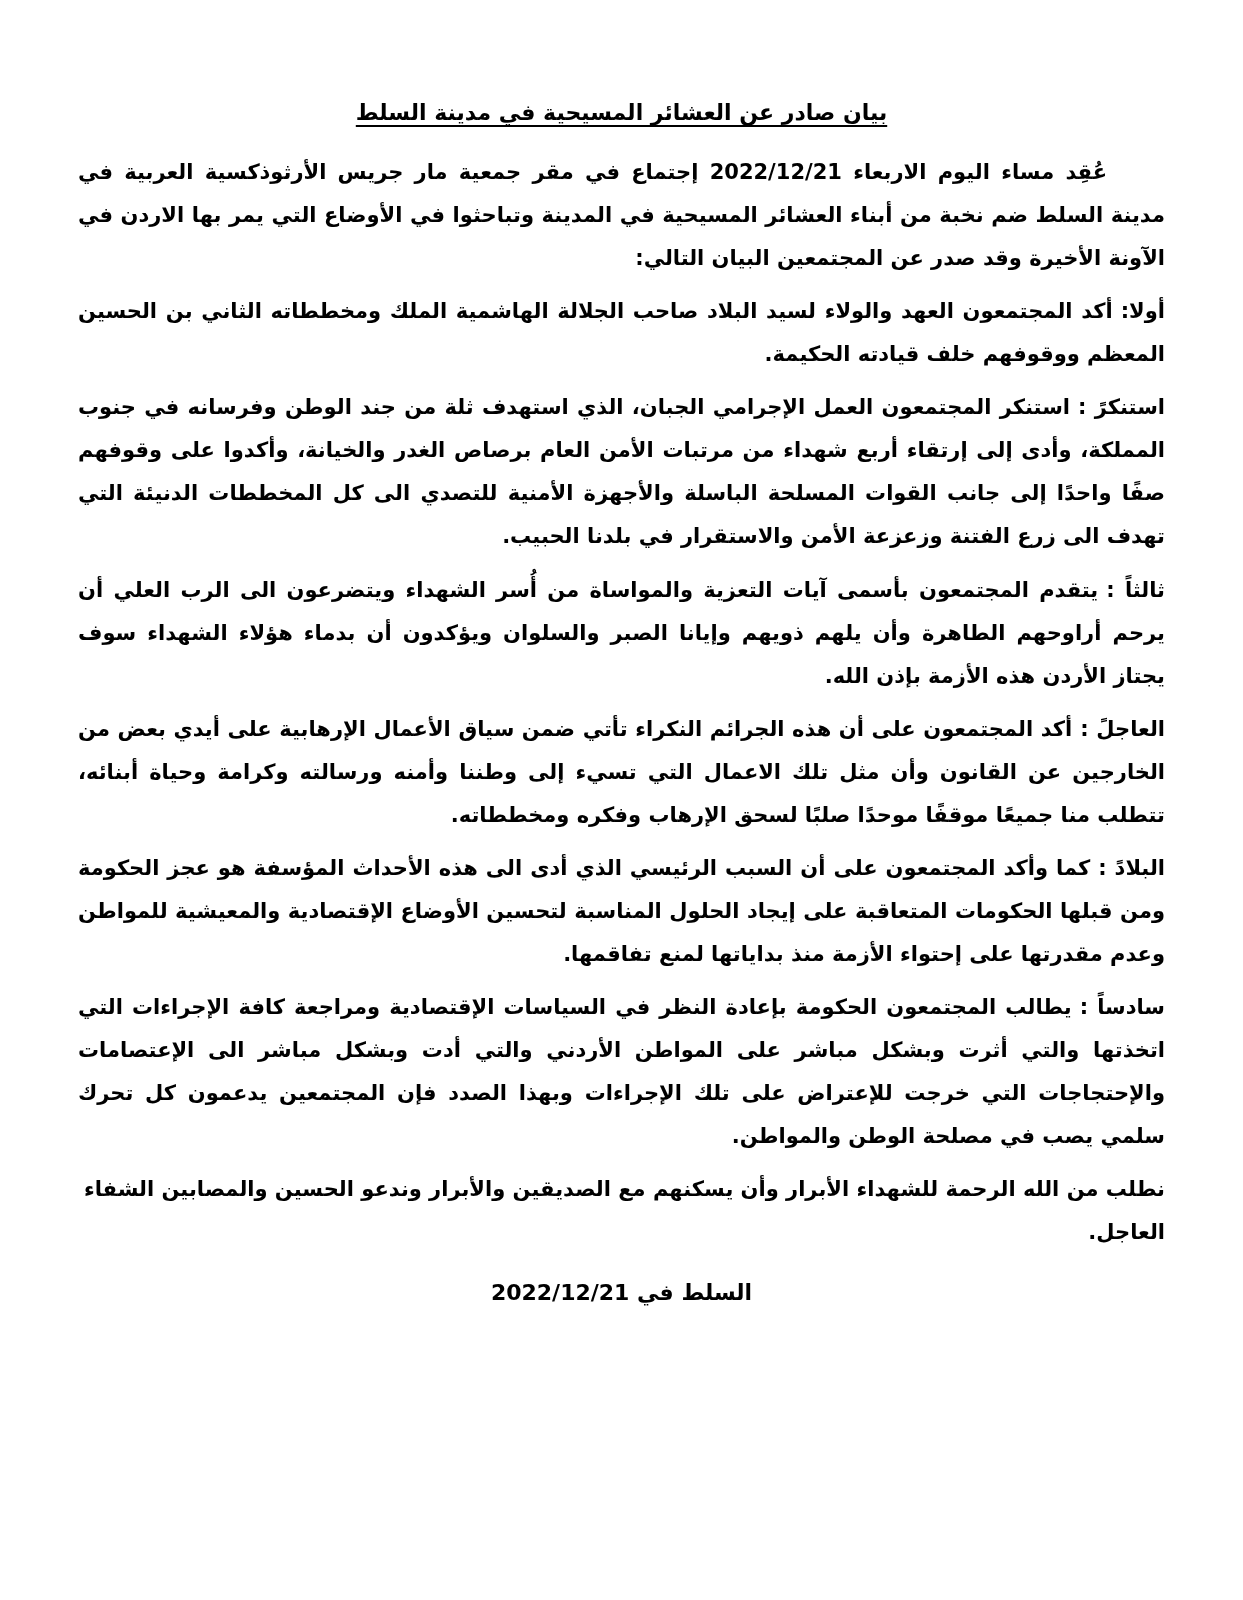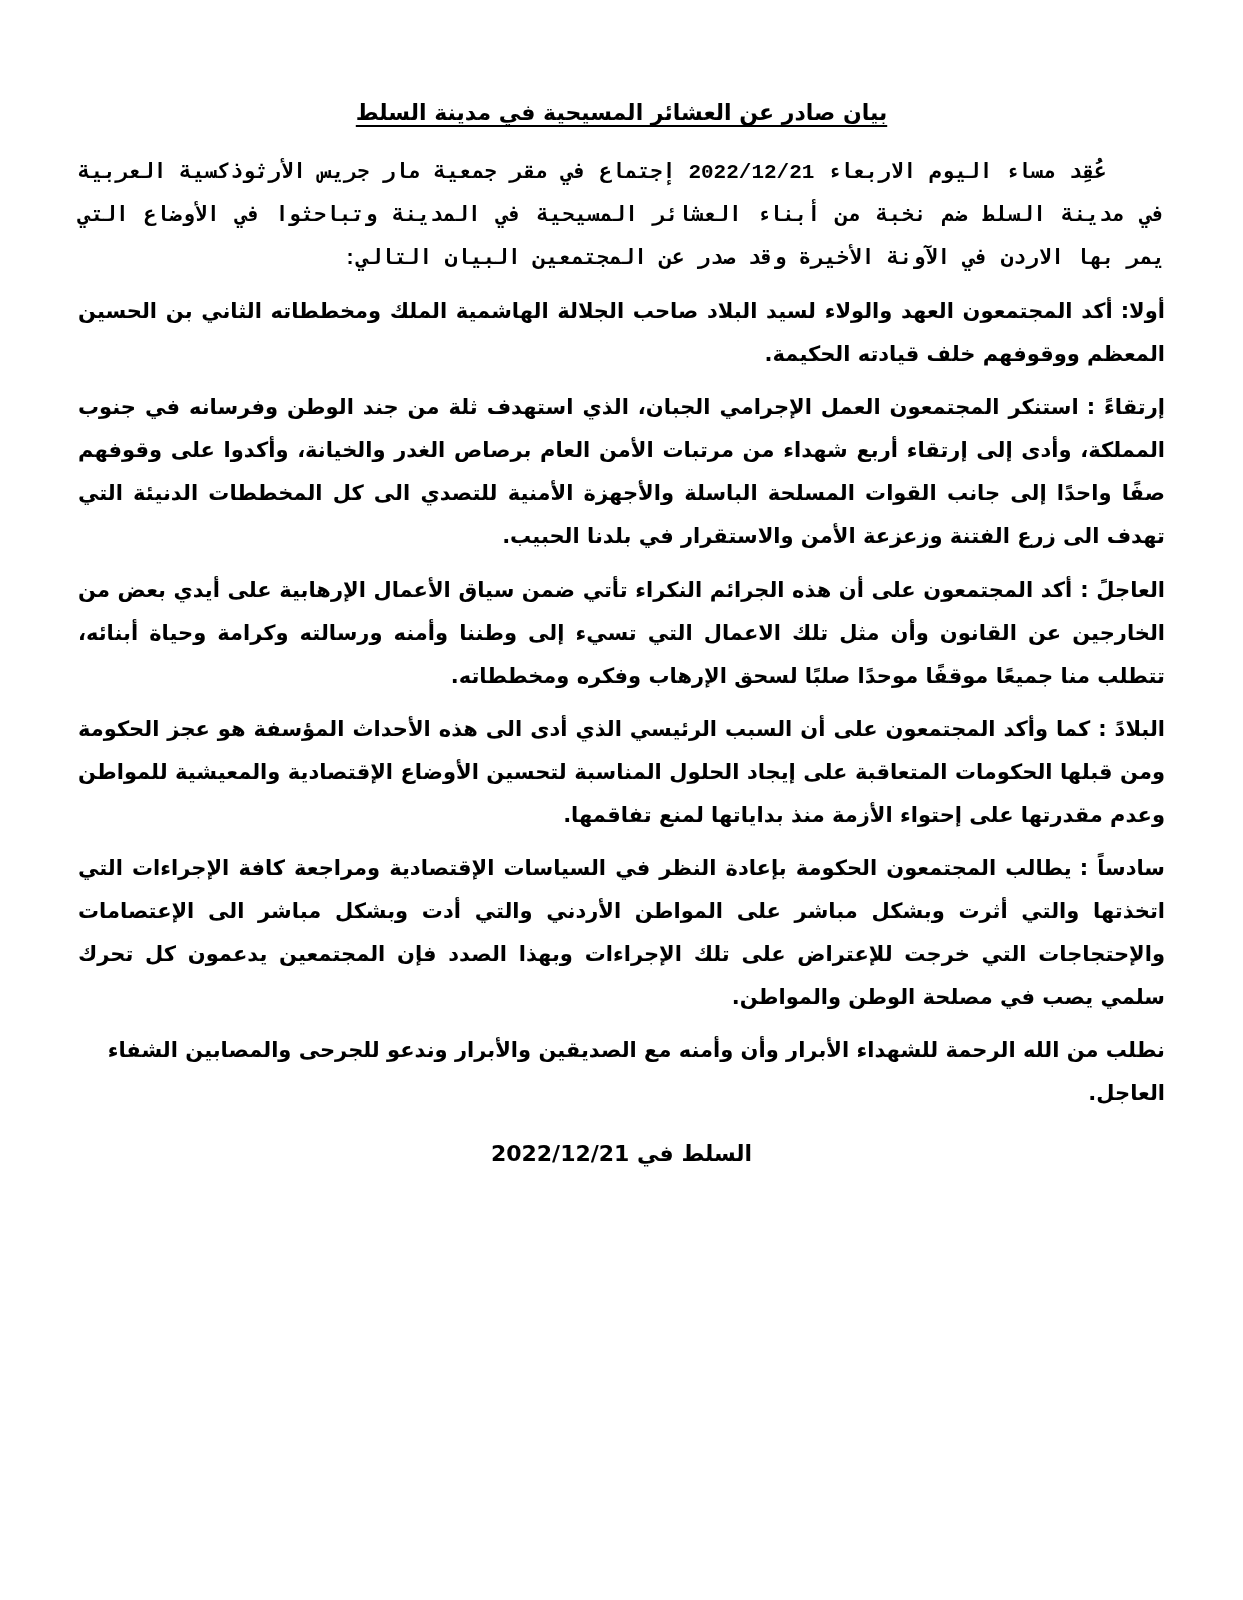--- a/index.html
+++ b/index.html
@@ -27,21 +27,20 @@
     text-decoration: underline;
     text-underline-offset: 5px;
     margin: 0 0 16px 0;
   }
   .para {
     text-align: justify;
     margin: 0 0 10px 0;
   }
   .intro {
     text-indent: 58px;
-    font-family: Liberation Mono, monospace;
   }
   .clause-label {
     margin-left: 8px;
     white-space: nowrap;
   }
   .closing {
     text-align: right;
   }
   .signature {
     text-align: center;
@@ -56,33 +55,36 @@
 
   <h1 class="doc-title">بيان صادر عن العشائر  المسيحية في مدينة السلط</h1>
 
   <p class="para intro">عُقِد مساء اليوم الاربعاء 2022/12/21 إجتماع في مقر جمعية مار جريس الأرثوذكسية العربية في مدينة السلط ضم نخبة من أبناء العشائر المسيحية في المدينة وتباحثوا في الأوضاع التي يمر بها الاردن في الآونة الأخيرة وقد صدر عن المجتمعين البيان التالي:</p>
 
   <p class="para">
     <span class="clause-label">أولا:</span><span>أكد المجتمعون العهد والولاء لسيد البلاد صاحب الجلالة الهاشمية الملك ومخططاته الثاني بن الحسين المعظم ووقوفهم خلف قيادته الحكيمة.</span>
   </p>
 
   <p class="para">
-    <span class="clause-label">إرتقاءً :</span><span>استنكر المجتمعون العمل الإجرامي الجبان، الذي استهدف ثلة من جند الوطن وفرسانه في جنوب المملكة، وأدى إلى إرتقاء أربع شهداء من مرتبات الأمن العام برصاص الغدر والخيانة، وأكدوا على وقوفهم صفًا واحدًا إلى جانب القوات المسلحة الباسلة والأجهزة الأمنية للتصدي الى كل المخططات الدنيئة التي تهدف الى زرع الفتنة وزعزعة الأمن والاستقرار في بلدنا الحبيب.</span>
+    <span class="clause-label">استنكرً :</span><span>استنكر المجتمعون العمل الإجرامي الجبان، الذي استهدف ثلة من جند الوطن وفرسانه في جنوب المملكة، وأدى إلى إرتقاء أربع شهداء من مرتبات الأمن العام برصاص الغدر والخيانة، وأكدوا على وقوفهم صفًا واحدًا إلى جانب القوات المسلحة الباسلة والأجهزة الأمنية للتصدي الى كل المخططات الدنيئة التي تهدف الى زرع الفتنة وزعزعة الأمن والاستقرار في بلدنا الحبيب.</span>
   </p>
 
+  <p class="para">
+    <span class="clause-label">ثالثاً :</span><span>يتقدم المجتمعون بأسمى آيات التعزية والمواساة من أُسر الشهداء ويتضرعون الى الرب العلي أن يرحم أراوحهم الطاهرة وأن يلهم ذويهم وإيانا الصبر والسلوان ويؤكدون أن بدماء هؤلاء الشهداء سوف يجتاز الأردن هذه الأزمة بإذن الله.</span>
+  </p>
 
   <p class="para">
     <span class="clause-label">العاجلً :</span><span>أكد المجتمعون على أن هذه الجرائم النكراء تأتي ضمن سياق الأعمال الإرهابية على أيدي بعض من الخارجين عن القانون وأن مثل تلك الاعمال التي تسيء إلى وطننا وأمنه ورسالته وكرامة وحياة أبنائه، تتطلب منا جميعًا موقفًا موحدًا صلبًا لسحق الإرهاب وفكره ومخططاته.</span>
   </p>
 
   <p class="para">
     <span class="clause-label">البلادً :</span><span>كما وأكد المجتمعون على أن السبب الرئيسي الذي أدى الى هذه الأحداث المؤسفة هو عجز الحكومة ومن قبلها الحكومات المتعاقبة على إيجاد الحلول المناسبة لتحسين الأوضاع الإقتصادية والمعيشية للمواطن وعدم مقدرتها على إحتواء الأزمة منذ بداياتها لمنع تفاقمها.</span>
   </p>
 
   <p class="para">
     <span class="clause-label">سادساً :</span><span>يطالب المجتمعون الحكومة بإعادة النظر في السياسات الإقتصادية ومراجعة كافة الإجراءات التي اتخذتها والتي أثرت وبشكل مباشر على المواطن الأردني والتي أدت وبشكل مباشر الى الإعتصامات والإحتجاجات التي خرجت للإعتراض على تلك الإجراءات وبهذا الصدد فإن المجتمعين يدعمون كل تحرك سلمي يصب في مصلحة الوطن والمواطن.</span>
   </p>
 
-  <p class="para closing">نطلب من الله الرحمة للشهداء الأبرار وأن وأمنه مع الصديقين والأبرار وندعو للجرحى والمصابين الشفاء العاجل.</p>
+  <p class="para closing">نطلب من الله الرحمة للشهداء الأبرار وأن يسكنهم مع الصديقين والأبرار وندعو الحسين والمصابين الشفاء العاجل.</p>
 
   <p class="signature">السلط في 2022/12/21</p>
 
 </div>
 
 </body></html>

